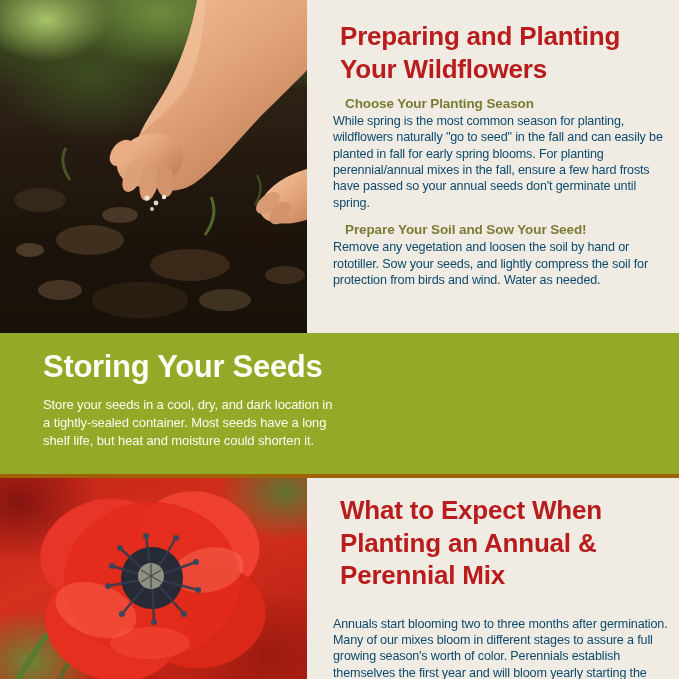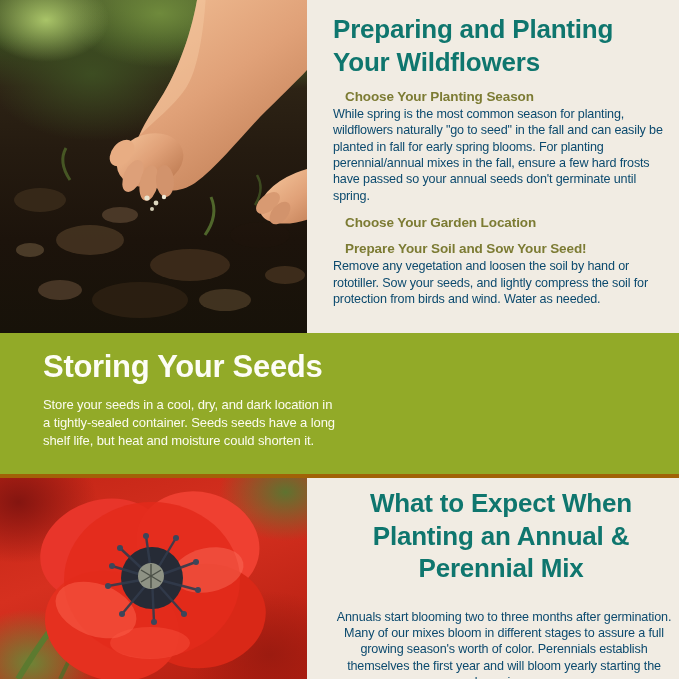--- a/index.html
+++ b/index.html
@@ -17,22 +17,22 @@
       radial-gradient(140px 90px at 30% 22%, #3d4d22, rgba(0,0,0,0) 75%),
       linear-gradient(180deg,#4e5f2c 0%,#39491f 12%,#2d2315 26%,#251b10 45%,#1c130b 72%,#171209 100%);
   }
   .photo-top svg{position:absolute;left:0;top:0;}
   
   .panel-top{
     position:absolute;left:307px;top:0;width:372px;height:333px;
     background:#f1ece3;box-sizing:border-box;padding:13px 12px 0 26px;
   }
   .h-big{
-    margin:0;font-size:26px;line-height:1.25;font-weight:700;
-    color:#0f766e;letter-spacing:-0.2px;
+    margin:7px;font-size:26px;line-height:1.25;font-weight:700;
+    color:#b91c1c;letter-spacing:-0.2px;
   }
   .sub-title{
     margin:11px 0 2px 12px;font-size:13.5px;font-weight:700;color:#7c7b33;letter-spacing:-0.1px;
   }
   .sub-body{
     margin:0;font-size:12.6px;line-height:1.3;color:#0c4a6e;letter-spacing:-0.15px;
   }
   
   .band{
     position:absolute;left:0;top:333px;width:679px;height:145px;
@@ -52,21 +52,21 @@
       radial-gradient(110px 85px at 6% 12%, #841510, rgba(0,0,0,0) 72%),
       radial-gradient(95px 70px at 93% 7%, #5f7330, rgba(0,0,0,0) 70%),
       radial-gradient(110px 85px at 88% 88%, #9c1b10, rgba(0,0,0,0) 75%),
       radial-gradient(95px 75px at 10% 92%, #6e8436, rgba(0,0,0,0) 72%),
       linear-gradient(160deg,#c22516 0%,#d6301f 40%,#b01d10 100%);
   }
   .photo-poppy svg{position:absolute;left:0;top:0;}
   
   .panel-bottom{
     position:absolute;left:307px;top:478px;width:372px;height:201px;
-    background:#f1ece3;box-sizing:border-box;padding:9px 12px 4px 26px;text-align:center;
+    background:#f1ece3;box-sizing:border-box;padding:9px 12px 4px 26px;
   }
   .panel-bottom .sub-body{margin-top:24px;width:342px;}
 </style>
 </head>
 <body>
 
 <div class="page">
 
   <div class="photo-top">
     <svg width="307" height="333" viewBox="0 0 307 333">
@@ -116,32 +116,31 @@
     </svg>
   </div>
 
   <div class="panel-top">
     <h1 class="h-big">Preparing and Planting Your Wildflowers</h1>
     <div>
       <p class="sub-title">Choose Your Planting Season</p>
       <p class="sub-body">While spring is the most common season for planting, wildflowers naturally "go to seed" in the fall and can easily be planted in fall for early spring blooms. For planting perennial/annual mixes in the fall, ensure a few hard frosts have passed so your annual seeds don't germinate until spring.</p>
     </div>
     <div>
-      <p class="sub-title">Choose Your Garden Location</p>
     </div>
     <div>
       <p class="sub-title">Prepare Your Soil and Sow Your Seed!</p>
       <p class="sub-body">Remove any vegetation and loosen the soil by hand or rototiller. Sow your seeds, and lightly compress the soil for protection from birds and wind. Water as needed.</p>
     </div>
   </div>
 
   <div class="band">
     <div class="band-text">
       <h2 class="band-title">Storing Your Seeds</h2>
-      <p class="band-body">Store your seeds in a cool, dry, and dark location in a tightly-sealed container. Seeds seeds have a long shelf life, but heat and moisture could shorten it.</p>
+      <p class="band-body">Store your seeds in a cool, dry, and dark location in a tightly-sealed container. Most seeds have a long shelf life, but heat and moisture could shorten it.</p>
     </div>
 
   </div>
 
   <div class="photo-poppy">
     <svg width="307" height="201" viewBox="0 0 307 201">
 
       <g>
         <path d="M18,201 C38,168 58,140 76,122" stroke="#5c7a2f" stroke-width="6" fill="none"></path>
         <path d="M60,201 C70,180 80,160 88,146" stroke="#4f6b28" stroke-width="4" fill="none" opacity="0.8"></path>

